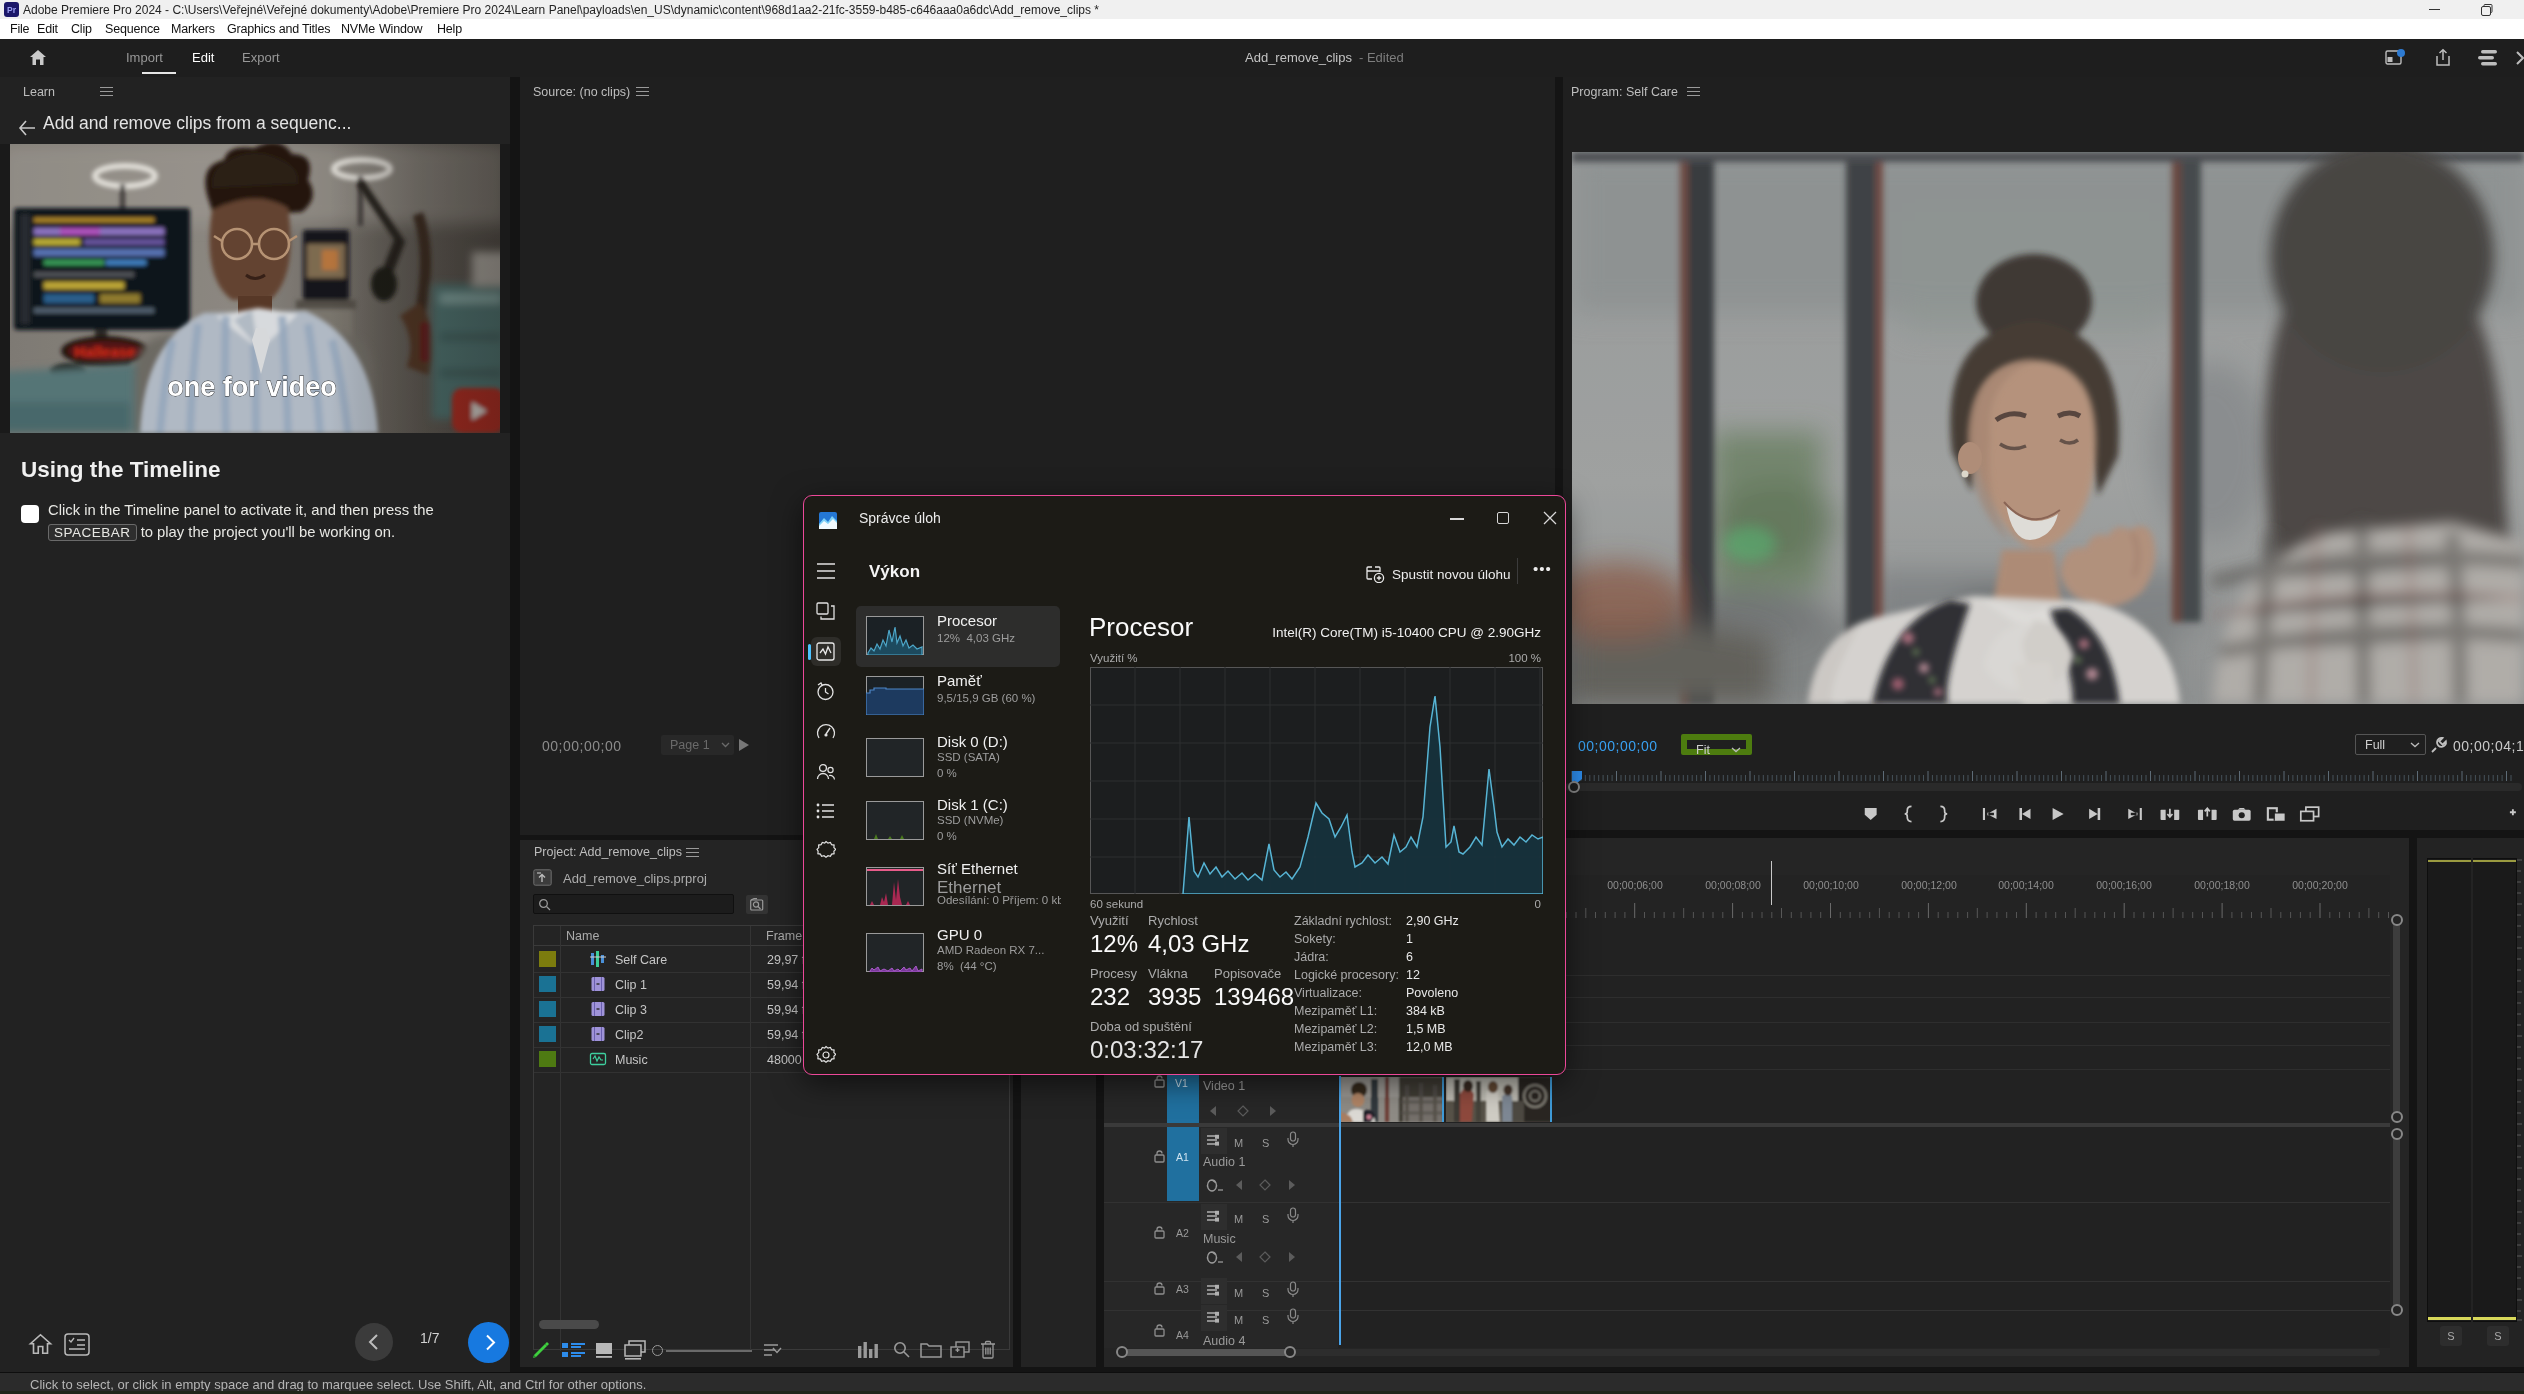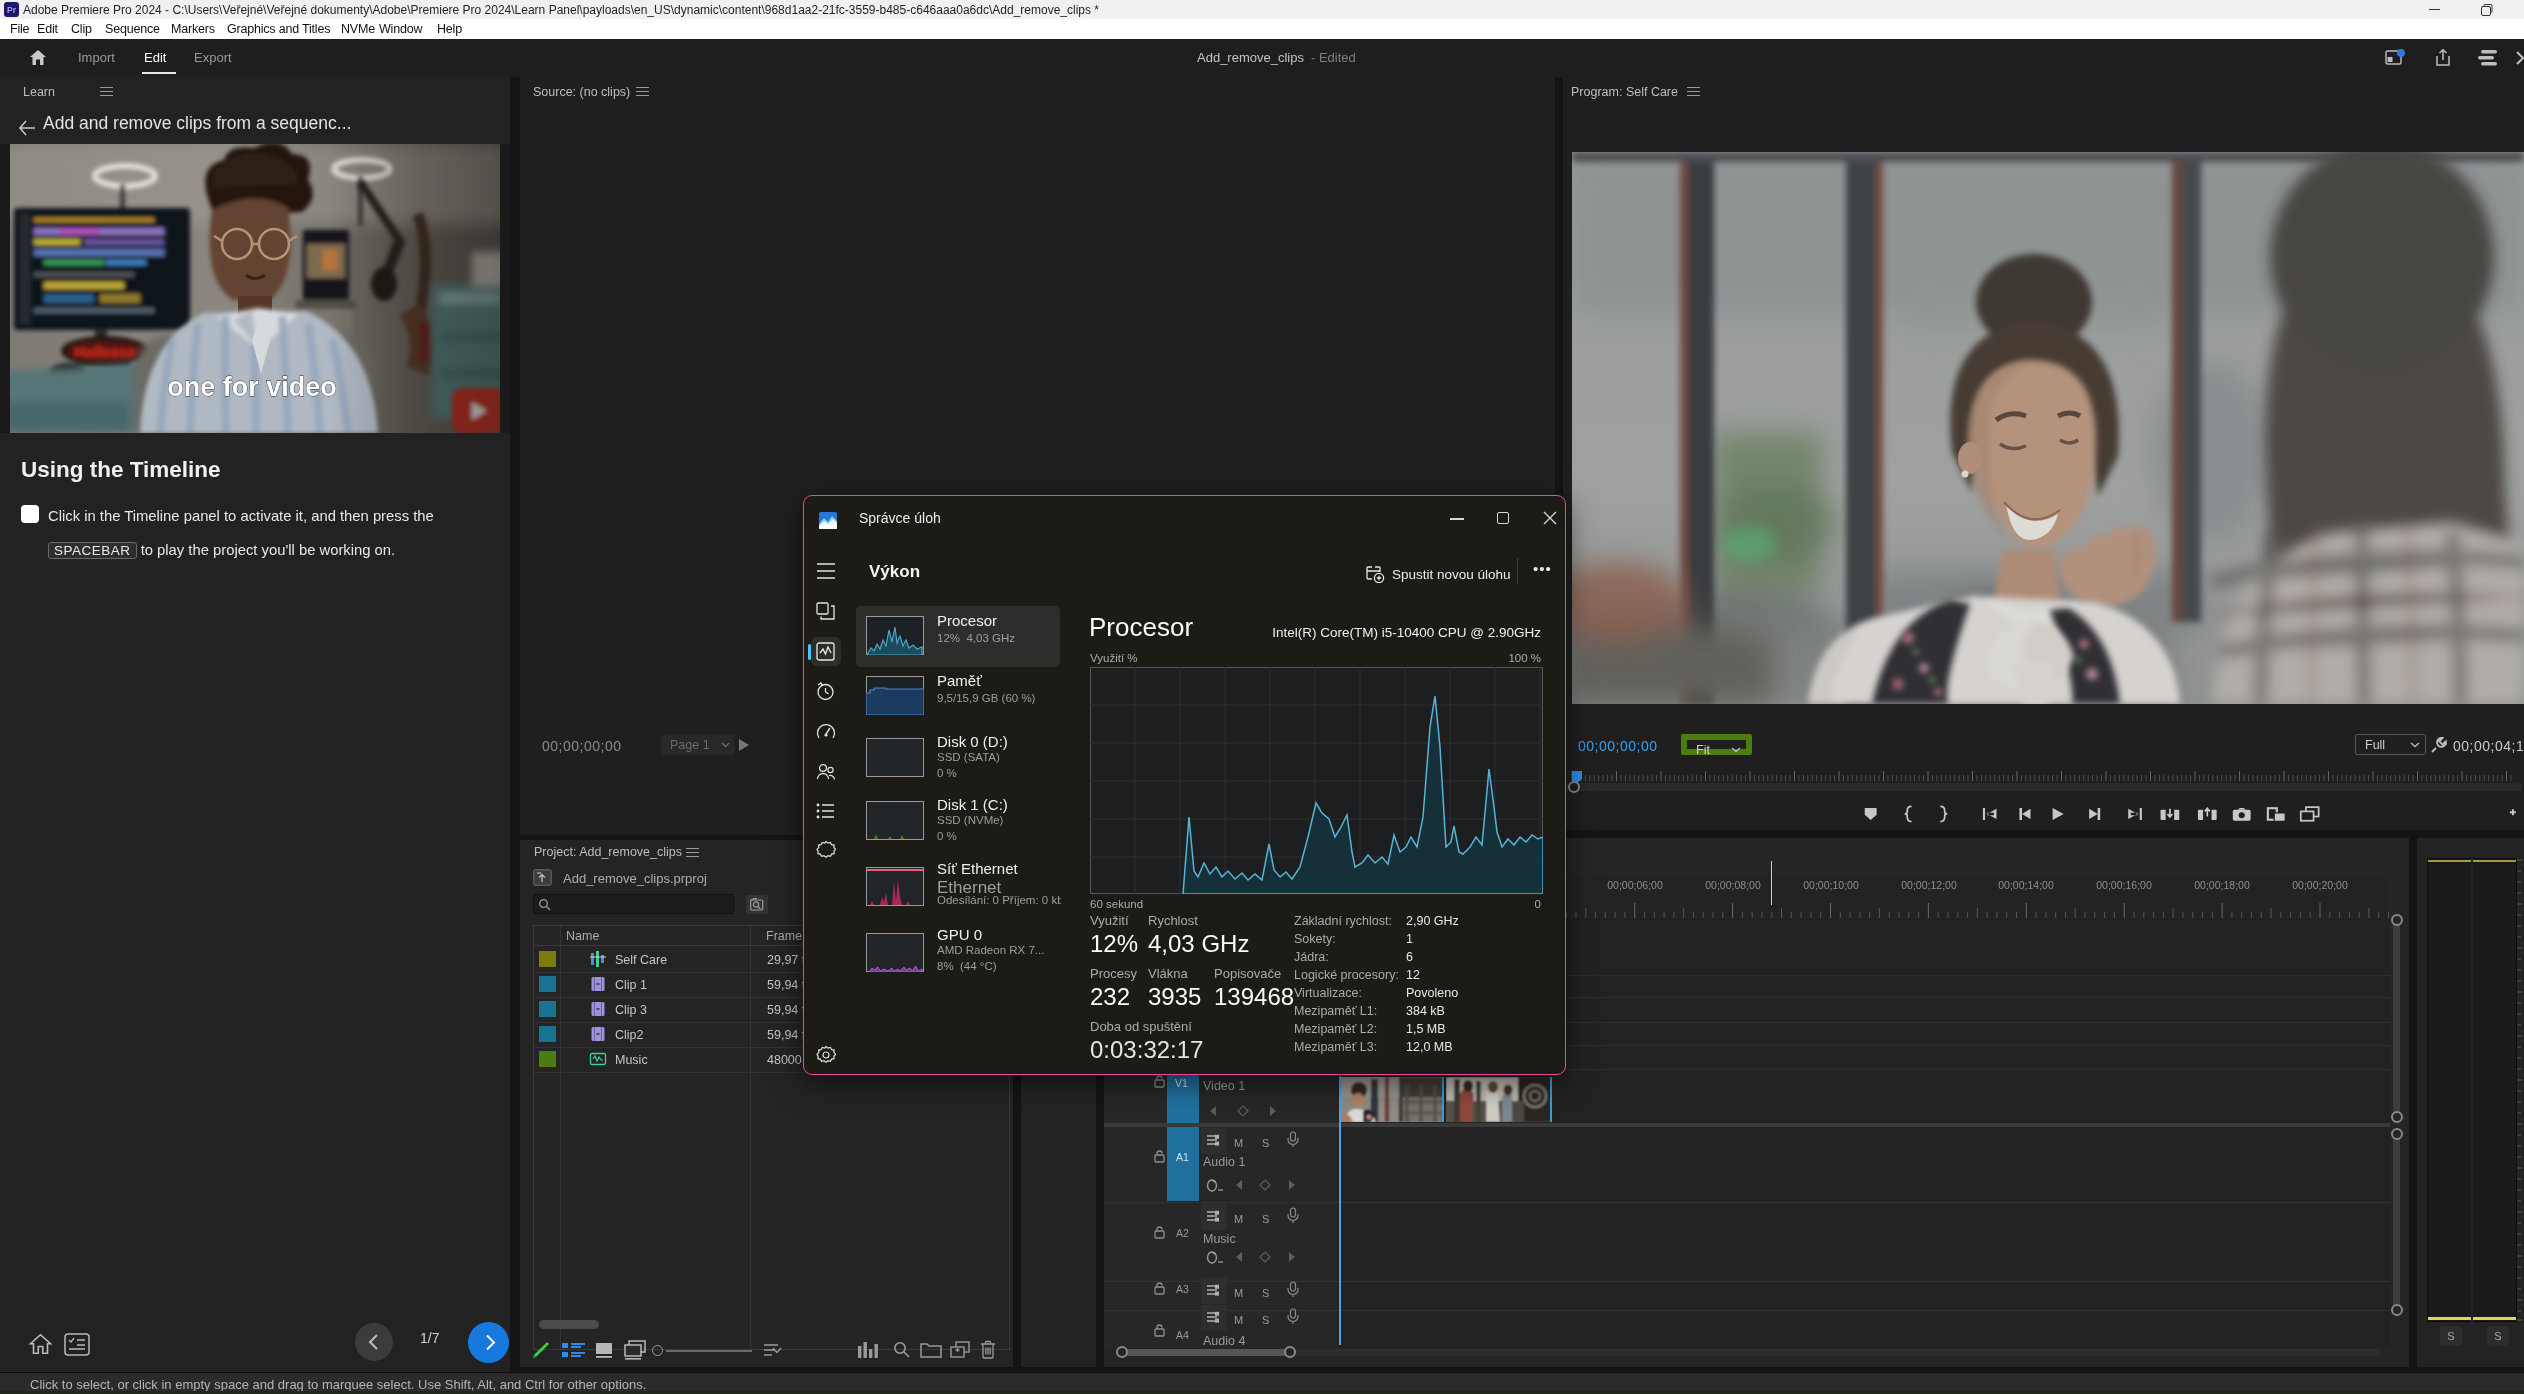--- a/index.html
+++ b/index.html
@@ -5,21 +5,21 @@
   * { margin:0; padding:0; box-sizing:border-box; }
   html,body { width:2524px; height:1394px; overflow:hidden; background:#141414;
     font-family:"Liberation Sans", sans-serif; }
   .abs { position:absolute; }
   
   #titlebar { left:0; top:0; width:2524px; height:19px; background:#f0f0f0; color:#1b1b1b; }
   #titlebar .t { position:absolute; left:23px; top:3px; font-size:12px; color:#242424; white-space:nowrap; }
   #menubar { left:0; top:19px; width:2524px; height:20px; background:#ffffff; color:#111; }
   #menubar span { position:absolute; top:3px; font-size:12.5px; letter-spacing:-0.2px; }
   #toolbar { left:0; top:39px; width:2524px; height:38px; background:#1e1e1e; }
-  #toolbar .tab { position:absolute; top:11px; font-size:13px; color:#989898; }
+  #toolbar .tab { position:absolute; top:11px; font-size:13px; color:#989898;margin-left:48px; }
   
   .panel { background:#212121; }
   .phead { position:absolute; left:13px; top:8px; font-size:12.5px; color:#bebebe; white-space:nowrap; }
   .burger { position:absolute; top:10px; width:13px; height:9px; border-top:1.5px solid #9a9a9a;
             border-bottom:1.5px solid #9a9a9a; }
   .burger:before { content:""; position:absolute; left:0; right:0; top:2.7px; height:1.5px; background:#9a9a9a; }
 </style>
 </head>
 <body>
 <div class="abs" id="titlebar">
@@ -216,21 +216,21 @@
     <rect x="330" y="0" width="180" height="289" fill="url(#darkr)"></rect>
     <rect width="510" height="289" fill="#141210" opacity="0.1"></rect>
     <rect x="0" y="0" width="10" height="289" fill="#1a1a1a"></rect>
     <rect x="500" y="0" width="10" height="289" fill="#1a1a1a"></rect>
 
     <text x="252" y="252" font-size="27" font-weight="bold" fill="#ffffff" text-anchor="middle" font-family="Liberation Sans" stroke="#2a2a2a" stroke-width="0.8" paint-order="stroke">one for video</text>
   </svg>
   </div>
   <div class="abs" style="left:21px;top:380px;font-size:22.5px;font-weight:bold;color:#f0f0f0">Using the Timeline</div>
   <div class="abs" style="left:21px;top:428px;width:18px;height:18px;background:#ffffff;border-radius:4px"></div>
-  <div class="abs" style="left:48px;top:422px;width:470px;font-size:14.8px;line-height:34px;color:#e8e8e4;white-space:nowrap">
+  <div class="abs" style="left:48px;top:422px;width:470px;font-size:14.8px;line-height:22px;color:#e8e8e4;white-space:nowrap">
     Click in the Timeline panel to activate it, and then press the<br>
     <span style="background:#2e2e2e;border:1px solid #6a6a6a;border-radius:3px;padding:0 5px;font-size:13.5px;letter-spacing:0.5px">SPACEBAR</span>
     to play the project you'll be working on.
   </div>
 
   <div class="abs" style="left:0;top:1241px;width:408px;height:54px;background:#222222">
     <svg class="abs" style="left:28px;top:14px" width="25" height="25" viewBox="0 0 20 20">
       <path d="M10 2.2 L18 9.4 H15.6 V17 H11.8 V11.6 H8.2 V17 H4.4 V9.4 H2 Z" fill="none" stroke="#b9b9b9" stroke-width="1.3"></path>
     </svg>
     <svg class="abs" style="left:64px;top:15px" width="26" height="23" viewBox="0 0 26 23">

